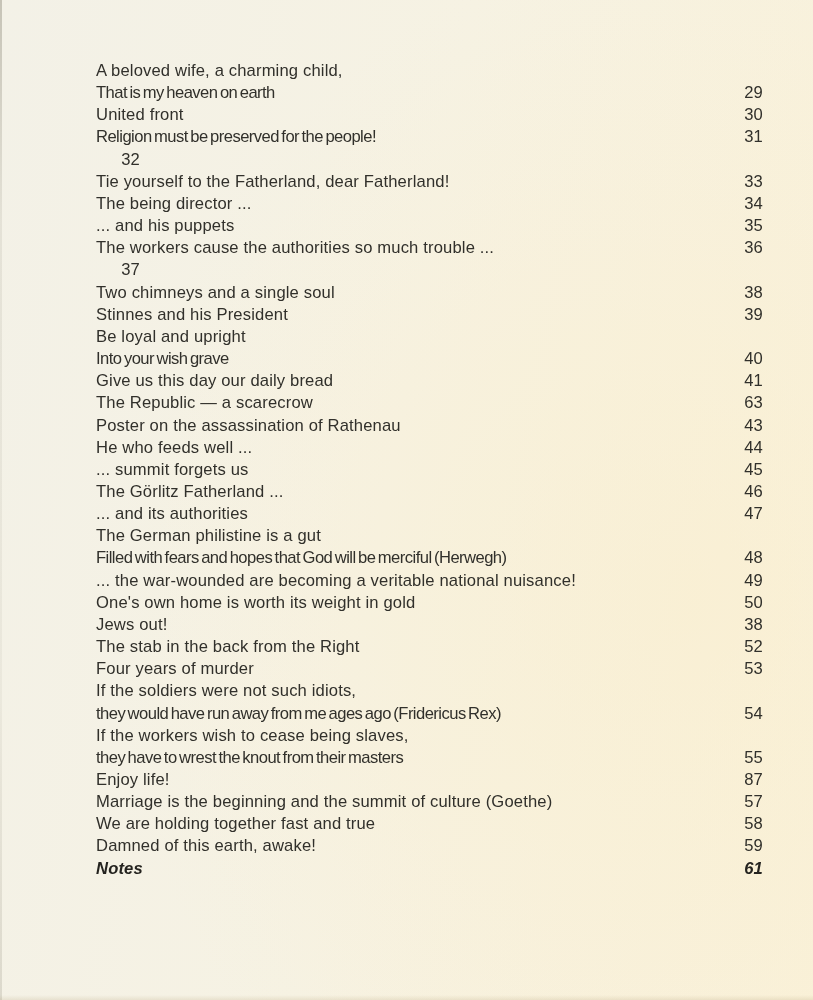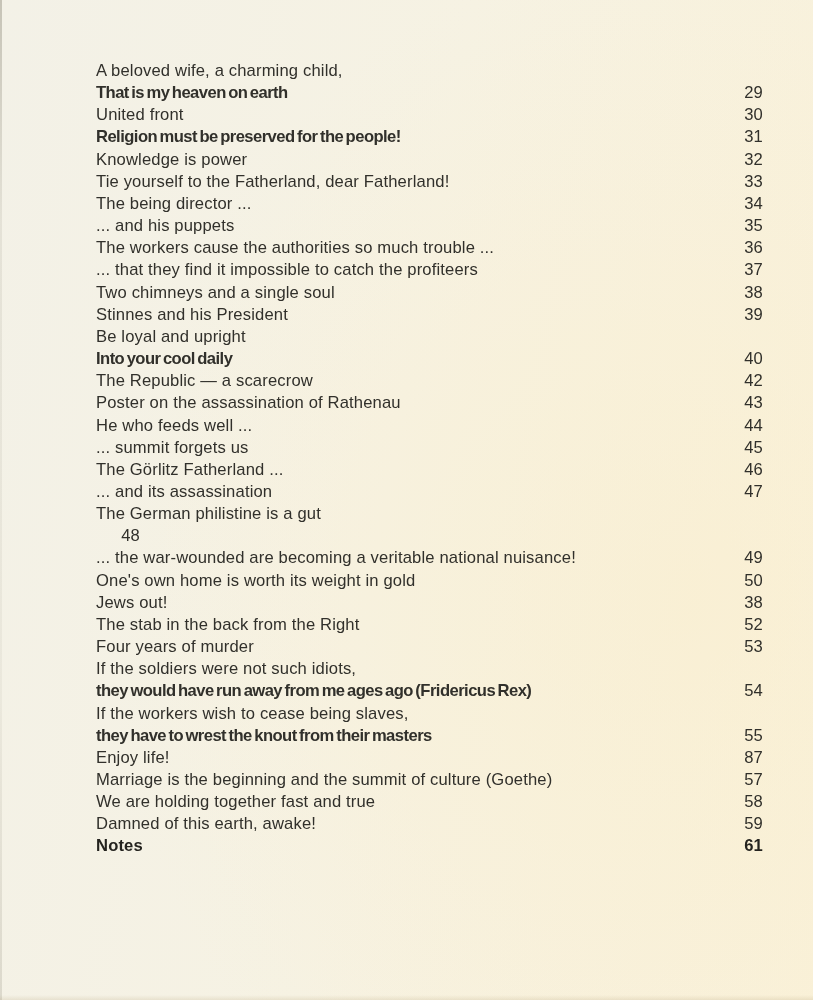--- a/index.html
+++ b/index.html
@@ -59,32 +59,32 @@
     font-size: 16.6px;
     color: #31302b;
   }
   .caption {
     white-space: nowrap;
     letter-spacing: 0.15px;
   }
   .toc-row.tight .caption {
     letter-spacing: -0.55px;
     word-spacing: -1.6px;
-    font-weight: bold;
   }
   .pagenum {
     min-width: 44px;
     text-align: right;
     letter-spacing: 0.2px;
     flex: none;
   }
   .toc-row.bold .caption,
   .toc-row.bold .pagenum {
     font-weight: bold;
     color: #24231f;
+    font-style: italic;
   }
 </style>
 </head>
 <body>
 
 <div class="scan-page">
   <ol class="toc">
   <li class="toc-row">
     <span class="caption">A beloved wife, a charming child,</span>
     <span class="pagenum"></span>
@@ -99,21 +99,20 @@
     <span class="caption">United front</span>
     <span class="pagenum">30</span>
   </li>
 
   <li class="toc-row tight">
     <span class="caption">Religion must be preserved for the people!</span>
     <span class="pagenum">31</span>
   </li>
 
   <li class="toc-row">
-    <span class="caption">Knowledge is power</span>
     <span class="pagenum">32</span>
   </li>
 
   <li class="toc-row">
     <span class="caption">Tie yourself to the Fatherland, dear Fatherland!</span>
     <span class="pagenum">33</span>
   </li>
 
   <li class="toc-row">
     <span class="caption">The being director ...</span>
@@ -124,48 +123,51 @@
     <span class="caption">... and his puppets</span>
     <span class="pagenum">35</span>
   </li>
 
   <li class="toc-row">
     <span class="caption">The workers cause the authorities so much trouble ...</span>
     <span class="pagenum">36</span>
   </li>
 
   <li class="toc-row">
-    <span class="caption">... that they find it impossible to catch the profiteers</span>
     <span class="pagenum">37</span>
   </li>
 
   <li class="toc-row">
     <span class="caption">Two chimneys and a single soul</span>
     <span class="pagenum">38</span>
   </li>
 
   <li class="toc-row">
     <span class="caption">Stinnes and his President</span>
     <span class="pagenum">39</span>
   </li>
 
   <li class="toc-row">
     <span class="caption">Be loyal and upright</span>
     <span class="pagenum"></span>
   </li>
 
   <li class="toc-row tight">
-    <span class="caption">Into your cool daily</span>
+    <span class="caption">Into your wish grave</span>
     <span class="pagenum">40</span>
   </li>
 
+  <li class="toc-row">
+    <span class="caption">Give us this day our daily bread</span>
+    <span class="pagenum">41</span>
+  </li>
 
   <li class="toc-row">
     <span class="caption">The Republic — a scarecrow</span>
-    <span class="pagenum">42</span>
+    <span class="pagenum">63</span>
   </li>
 
   <li class="toc-row">
     <span class="caption">Poster on the assassination of Rathenau</span>
     <span class="pagenum">43</span>
   </li>
 
   <li class="toc-row">
     <span class="caption">He who feeds well ...</span>
     <span class="pagenum">44</span>
@@ -175,30 +177,31 @@
     <span class="caption">... summit forgets us</span>
     <span class="pagenum">45</span>
   </li>
 
   <li class="toc-row">
     <span class="caption">The Görlitz Fatherland ...</span>
     <span class="pagenum">46</span>
   </li>
 
   <li class="toc-row">
-    <span class="caption">... and its assassination</span>
+    <span class="caption">... and its authorities</span>
     <span class="pagenum">47</span>
   </li>
 
   <li class="toc-row">
     <span class="caption">The German philistine is a gut</span>
     <span class="pagenum"></span>
   </li>
 
   <li class="toc-row tight">
+    <span class="caption">Filled with fears and hopes that God will be merciful (Herwegh)</span>
     <span class="pagenum">48</span>
   </li>
 
   <li class="toc-row">
     <span class="caption">... the war-wounded are becoming a veritable national nuisance!</span>
     <span class="pagenum">49</span>
   </li>
 
   <li class="toc-row">
     <span class="caption">One's own home is worth its weight in gold</span>

